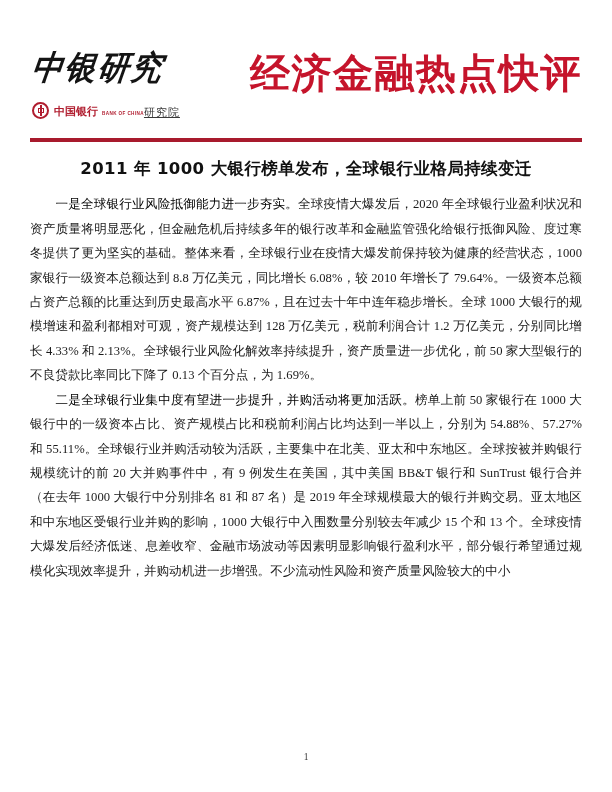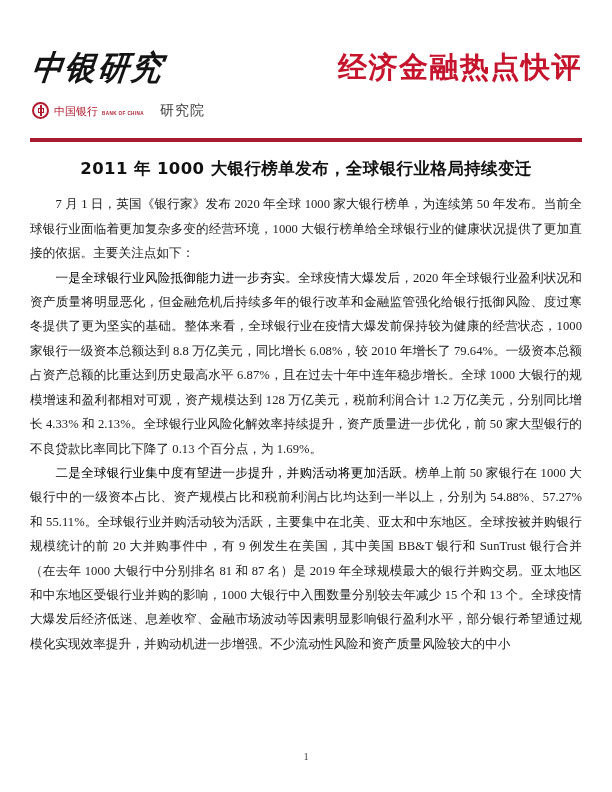--- a/index.html
+++ b/index.html
@@ -88,51 +88,51 @@
     border: 1.6px solid #b01c2e;
     box-sizing: border-box;
   }
 
   .boc-names {
     margin-left: 5px;
     line-height: 1;
   }
   .boc-cn {
     font-size: 11px;
-    font-weight: normal;
+    font-weight: bold;
     color: #b01c2e;
     letter-spacing: 0px;
     white-space: nowrap;
     font-family: "DejaVu Serif", "Liberation Serif", serif;
   }
   .boc-en {
     font-size: 4.6px;
     font-weight: bold;
     color: #b01c2e;
     letter-spacing: 0.4px;
     margin-top: 2px;
     white-space: nowrap;
     font-family: "Liberation Sans", sans-serif;
   }
 
   .institute-label {
-    margin-left: 16px;
-    font-size: 14px;
+    font-size: 11px;
     color: #3a3a3a;
     letter-spacing: 1px;
     white-space: nowrap;
     align-self: flex-end;
     padding-bottom: 1px;
+    text-decoration: underline;
   }
 
   .pub-title {
     position: absolute;
     right: 30px;
     top: 4px;
-    font-size: 29px;
+    font-size: 40px;
     font-weight: bold;
     color: #c5142b;
     letter-spacing: 1.5px;
     line-height: 1.05;
     white-space: nowrap;
     font-family: "DejaVu Sans", "Liberation Sans", sans-serif;
   }
 
   .issue-line {
     position: absolute;
@@ -230,21 +230,20 @@
     <div class="pub-title">经济金融热点快评</div>
 
 
     <div class="masthead-rule"></div>
   </div>
 
   <div class="article">
 
     <div class="article-title">2011 年 1000 大银行榜单发布，全球银行业格局持续变迁</div>
 
-    <p class="para"><span>7 月 1 日，英国《银行家》发布 2020 年全球 1000 家大银行榜单，为连续第 50 年发布。当前全球银行业面临着更加复杂多变的经营环境，1000 大银行榜单给全球银行业的健康状况提供了更加直接的依据。主要关注点如下：</span></p>
 
     <p class="para"><span class="lead">一是全球银行业风险抵御能力进一步夯实。</span><span>全球疫情大爆发后，2020 年全球银行业盈利状况和资产质量将明显恶化，但金融危机后持续多年的银行改革和金融监管强化给银行抵御风险、度过寒冬提供了更为坚实的基础。整体来看，全球银行业在疫情大爆发前保持较为健康的经营状态，1000 家银行一级资本总额达到 8.8 万亿美元，同比增长 6.08%，较 2010 年增长了 79.64%。一级资本总额占资产总额的比重达到历史最高水平 6.87%，且在过去十年中连年稳步增长。全球 1000 大银行的规模增速和盈利都相对可观，资产规模达到 128 万亿美元，税前利润合计 1.2 万亿美元，分别同比增长 4.33% 和 2.13%。全球银行业风险化解效率持续提升，资产质量进一步优化，前 50 家大型银行的不良贷款比率同比下降了 0.13 个百分点，为 1.69%。</span></p>
 
     <p class="para"><span class="lead">二是全球银行业集中度有望进一步提升，并购活动将更加活跃。</span><span>榜单上前 50 家银行在 1000 大银行中的一级资本占比、资产规模占比和税前利润占比均达到一半以上，分别为 54.88%、57.27% 和 55.11%。全球银行业并购活动较为活跃，主要集中在北美、亚太和中东地区。全球按被并购银行规模统计的前 20 大并购事件中，有 9 例发生在美国，其中美国 BB&amp;T 银行和 SunTrust 银行合并（在去年 1000 大银行中分别排名 81 和 87 名）是 2019 年全球规模最大的银行并购交易。亚太地区和中东地区受银行业并购的影响，1000 大银行中入围数量分别较去年减少 15 个和 13 个。全球疫情大爆发后经济低迷、息差收窄、金融市场波动等因素明显影响银行盈利水平，部分银行希望通过规模化实现效率提升，并购动机进一步增强。不少流动性风险和资产质量风险较大的中小</span></p>
 
   </div>
 
   <div class="page-number">1</div>
 
 </div>

